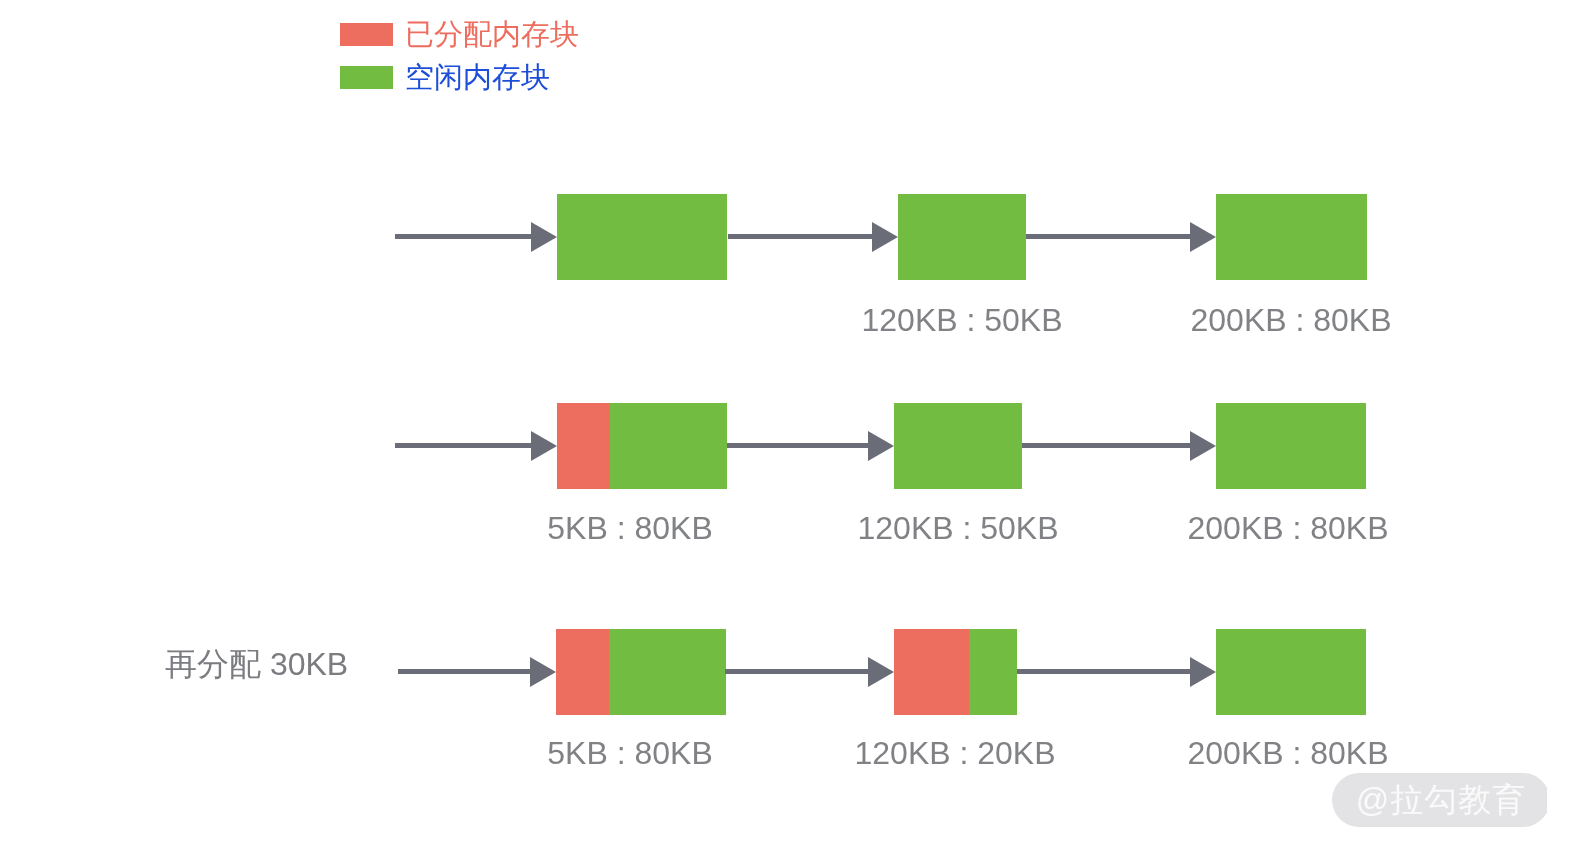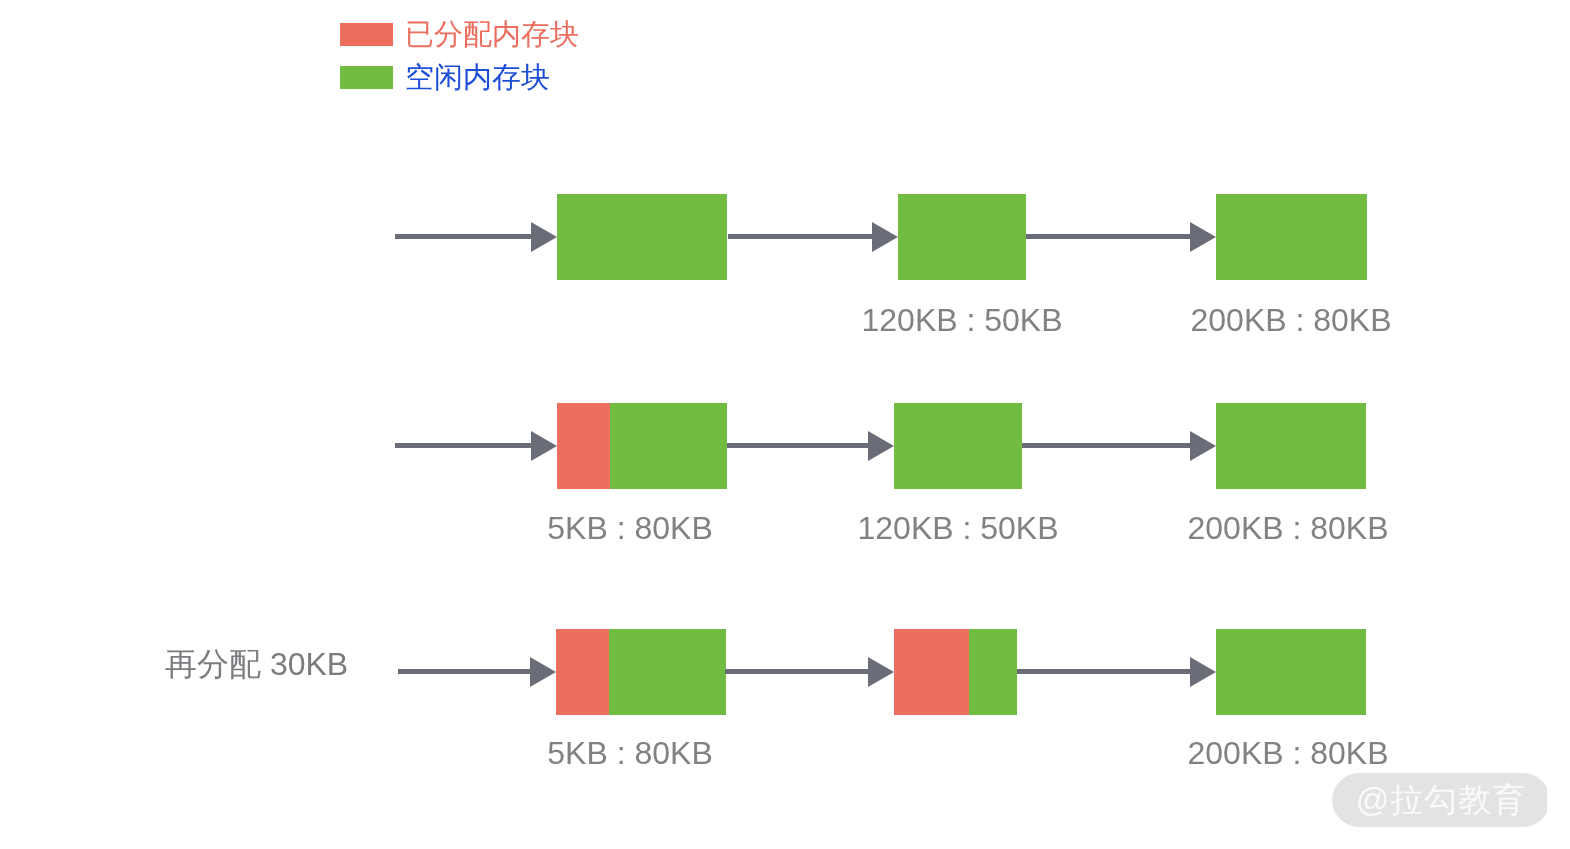--- a/index.html
+++ b/index.html
@@ -107,19 +107,20 @@
   <div class="block" style="left:894px;top:629px;width:123px;">
       <div class="seg" style="flex: 0.61 1 0px; background: rgb(237, 110, 95);"></div>
       <div class="seg" style="flex: 0.39 1 0px; background: rgb(113, 188, 65);"></div>
     </div>
   <div class="arrow" style="left:1017px;top:669px;width:173px;"></div>
   <div class="block" style="left:1216px;top:629px;width:150px;">
       <div class="seg" style="flex: 1 1 0px; background: rgb(113, 188, 65);"></div>
     </div>
 
   <div class="caption" style="left:630px;top:735px;">5KB : 80KB</div>
+  <div class="caption" style="left:955px;top:735px;">120KB : 20KB</div>
   <div class="caption" style="left:1288px;top:735px;">200KB : 80KB</div>
 
   <div class="watermark">
     <span>@拉勾教育</span>
   </div>
 
 </div>
 
 </body></html>

